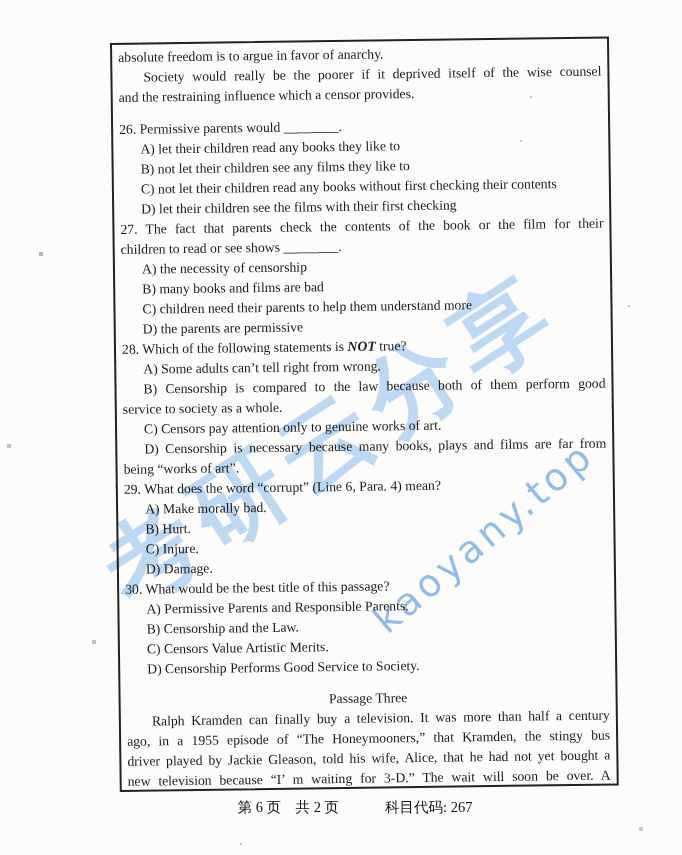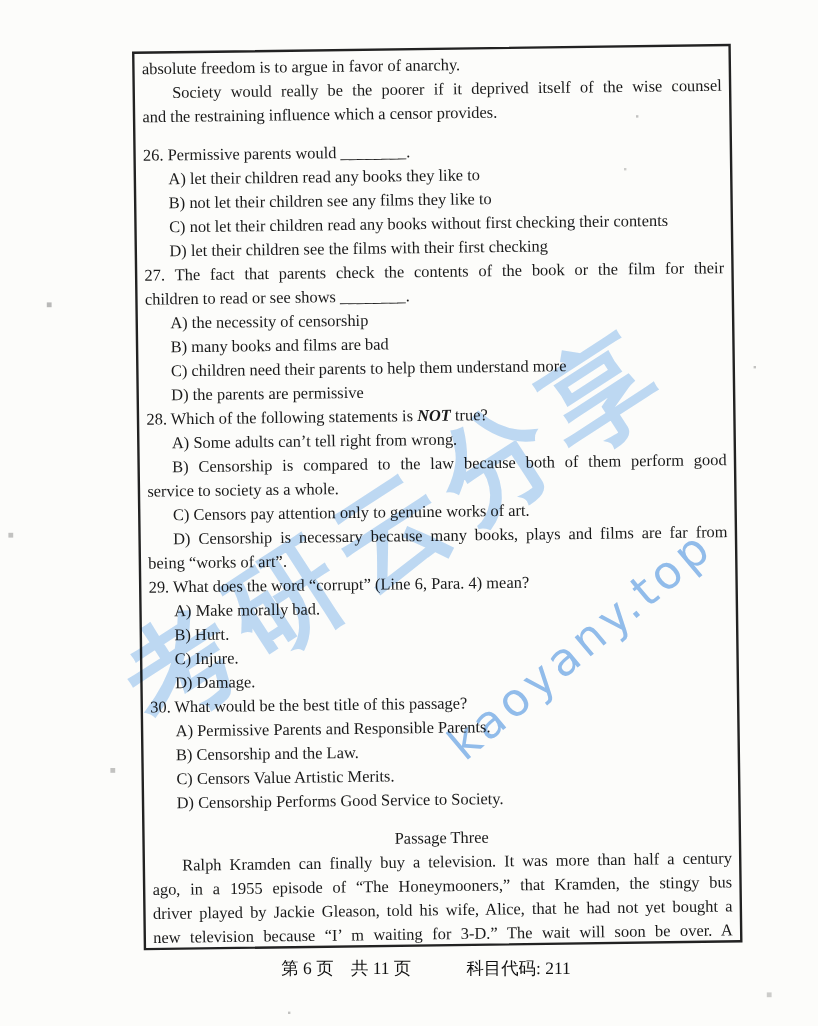--- a/index.html
+++ b/index.html
@@ -142,17 +142,17 @@
         <div class="line blank"></div>
         <div class="line center">Passage Three</div>
         <div class="line jindent">Ralph Kramden can finally buy a television. It was more than half a century</div>
         <div class="line jflush">ago, in a 1955 episode of “The Honeymooners,” that Kramden, the stingy bus</div>
         <div class="line jflush">driver played by Jackie Gleason, told his wife, Alice, that he had not yet bought a</div>
         <div class="line jflush">new television because “I’ m waiting for 3-D.” The wait will soon be over. A</div>
       </div>
   </div>
 
   <div class="footer">
-    <span>第 6 页　共 11 页</span>
-    <span>科目代码: 211</span>
+    <span>第 6 页　共 2 页</span>
+    <span>科目代码: 267</span>
   </div>
 
 </div>
 
 </body></html>

